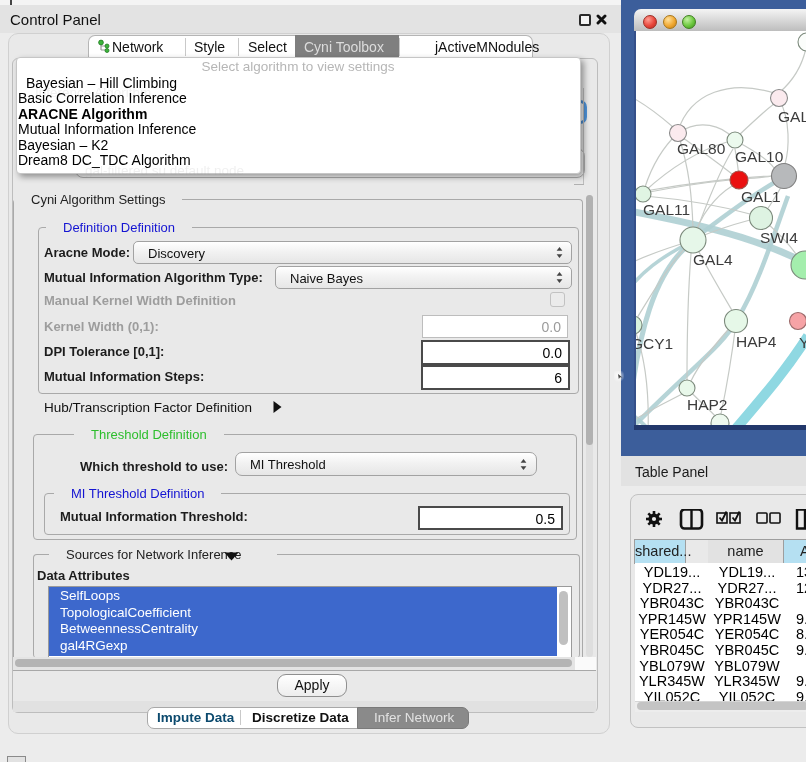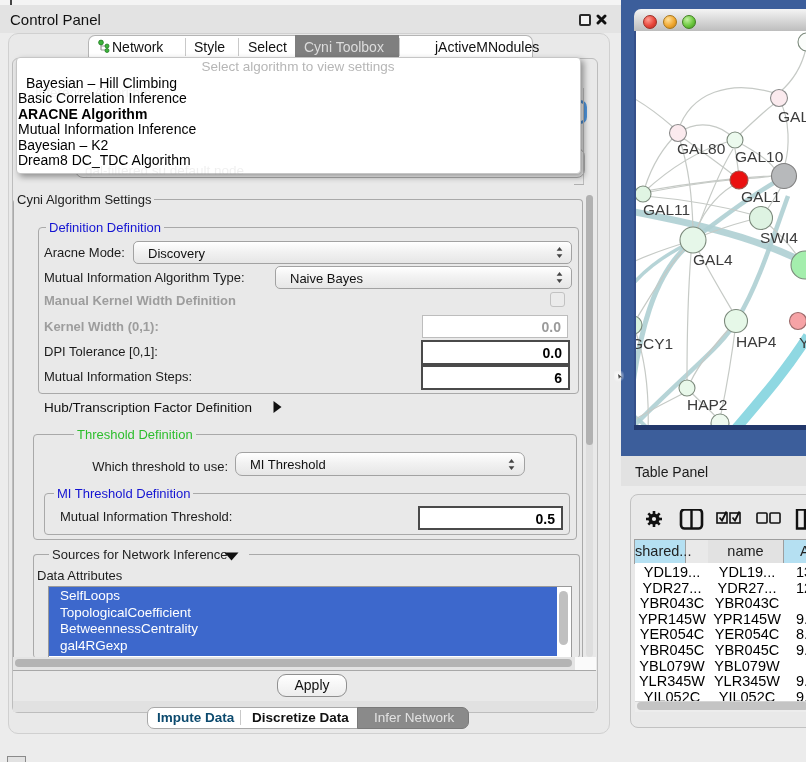--- a/index.html
+++ b/index.html
@@ -1,29 +1,29 @@
 <!DOCTYPE html>
 <html><head>
 <meta charset="utf-8">
 <style>
   html,body{margin:0;padding:0;}
   body{width:806px;height:762px;overflow:hidden;position:relative;
        background:#ececec;font-family:"Liberation Sans", sans-serif;}
   .abs{position:absolute;}
-  .lbl{font-size:13px;font-weight:normal;color:#1c1c1c;white-space:nowrap;}
+  .lbl{font-size:13px;font-weight:bold;color:#1c1c1c;white-space:nowrap;}
   .glbl{font-size:13px;font-weight:bold;color:#9d9d9d;white-space:nowrap;}
   .group{position:absolute;border:1px solid #a9a9a9;border-radius:4px;}
-  .gcap{position:absolute;top:-8px;left:7px;background:#e9e9e9;padding:0 3px;
+  .gcap{position:absolute;top:-8px;left:7px;background:#e9e9e9;padding:0 17px;
         font-size:13px;white-space:nowrap;}
   .combo{position:absolute;border:1px solid #a2a2a2;border-radius:5px;
          background:linear-gradient(#ffffff,#f2f2f2 45%,#e6e6e6);
          font-size:13px;color:#111;}
   .combo .ct{position:absolute;left:14px;top:4px;}
   .fld{position:absolute;background:#fff;font-size:14px;text-align:right;}
-  .fld span{position:absolute;right:6px;top:3px;font-weight:bold;}
+  .fld span{position:absolute;right:6px;top:3px;}
 </style>
 </head>
 <body>
 
 <div class="abs" style="left:0;top:0;width:621px;height:762px;background:#ececec;"></div>
 <div class="abs" style="left:0;top:0;width:621px;height:5px;background:#f4f4f4;"></div>
 <div class="abs" style="left:10px;top:0;width:2px;height:5px;background:#444;"></div>
 
 <div class="abs" style="left:0;top:5px;width:621px;height:28px;background:#e3e3e3;"></div>
 <div class="abs" style="left:10px;top:11px;font-size:15px;color:#111;">Control Panel</div>
@@ -99,21 +99,21 @@
 
 <div class="abs" style="left:44px;top:400px;font-size:13.5px;color:#111;">Hub/Transcription Factor Definition</div>
 <svg class="abs" style="left:272px;top:400px;" width="11" height="14" viewBox="0 0 11 14">
     <path d="M1.5 1 L9.5 7 L1.5 13 Z" fill="#111"></path>
   </svg>
 
 <div class="group" style="left:33px;top:434px;width:542px;height:104px;">
   <span class="gcap" style="left:4px;color:#2dbe2d;margin-left:36px;">Threshold Definition</span>
 </div>
 <div class="abs lbl" style="left:60px;top:459px;width:168px;text-align:right;">Which threshold to use:</div>
-<div class="combo" style="left:235px;top:452px;width:288px;height:22px;border-radius:7px;">
+<div class="combo" style="left:235px;top:452px;width:288px;height:22px;border-radius:7px;padding-left:12px;">
     <span class="ct">MI Threshold</span>
   <svg style="position:absolute;right:9px;top:6px;" width="7" height="11" viewBox="0 0 7 11">
       <path d="M3.5 0 L6.4 3.8 L0.6 3.8 Z" fill="#444"></path>
       <path d="M3.5 11 L6.4 7.2 L0.6 7.2 Z" fill="#444"></path>
     </svg>
 </div>
 
 <div class="group" style="left:44px;top:493px;width:524px;height:40px;">
   <span class="gcap" style="left:9px;color:#1414d2;">MI Threshold Definition</span>
 </div>

